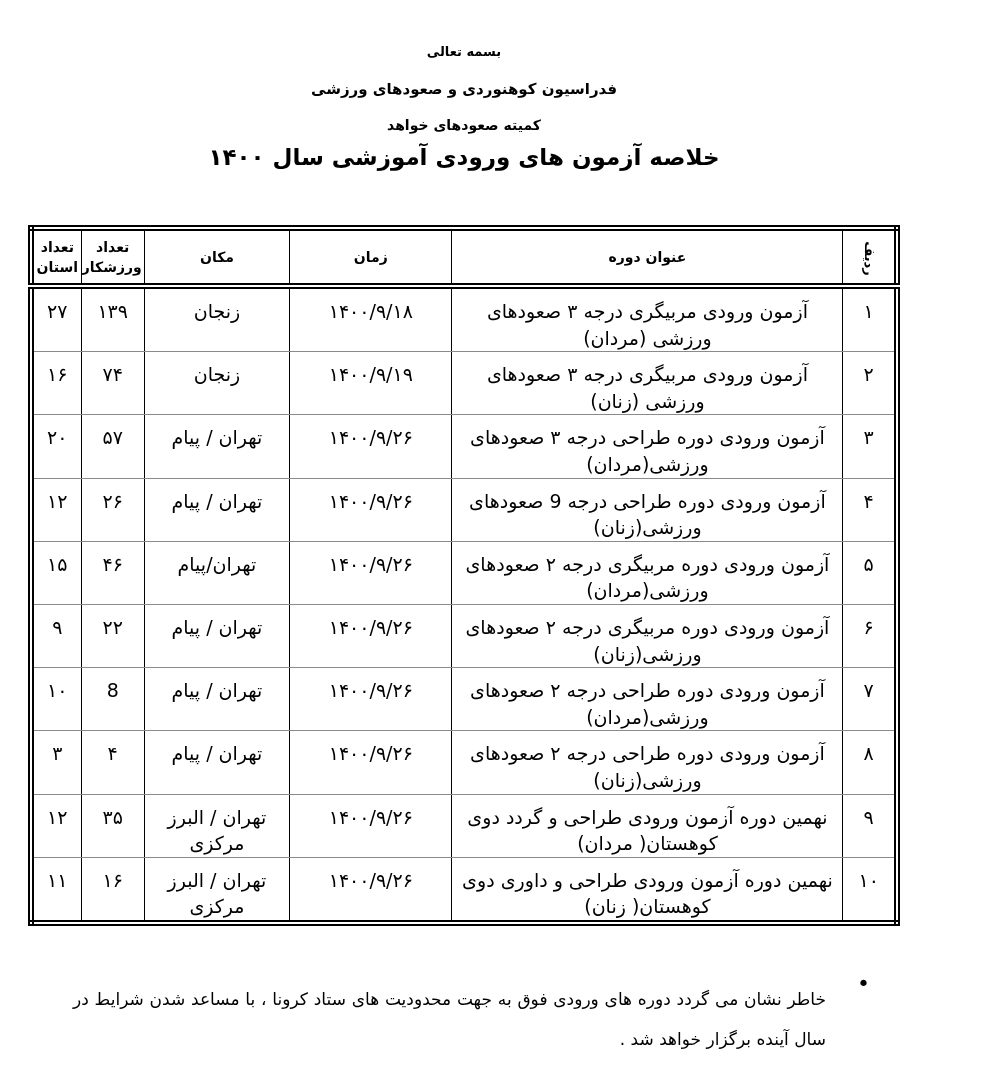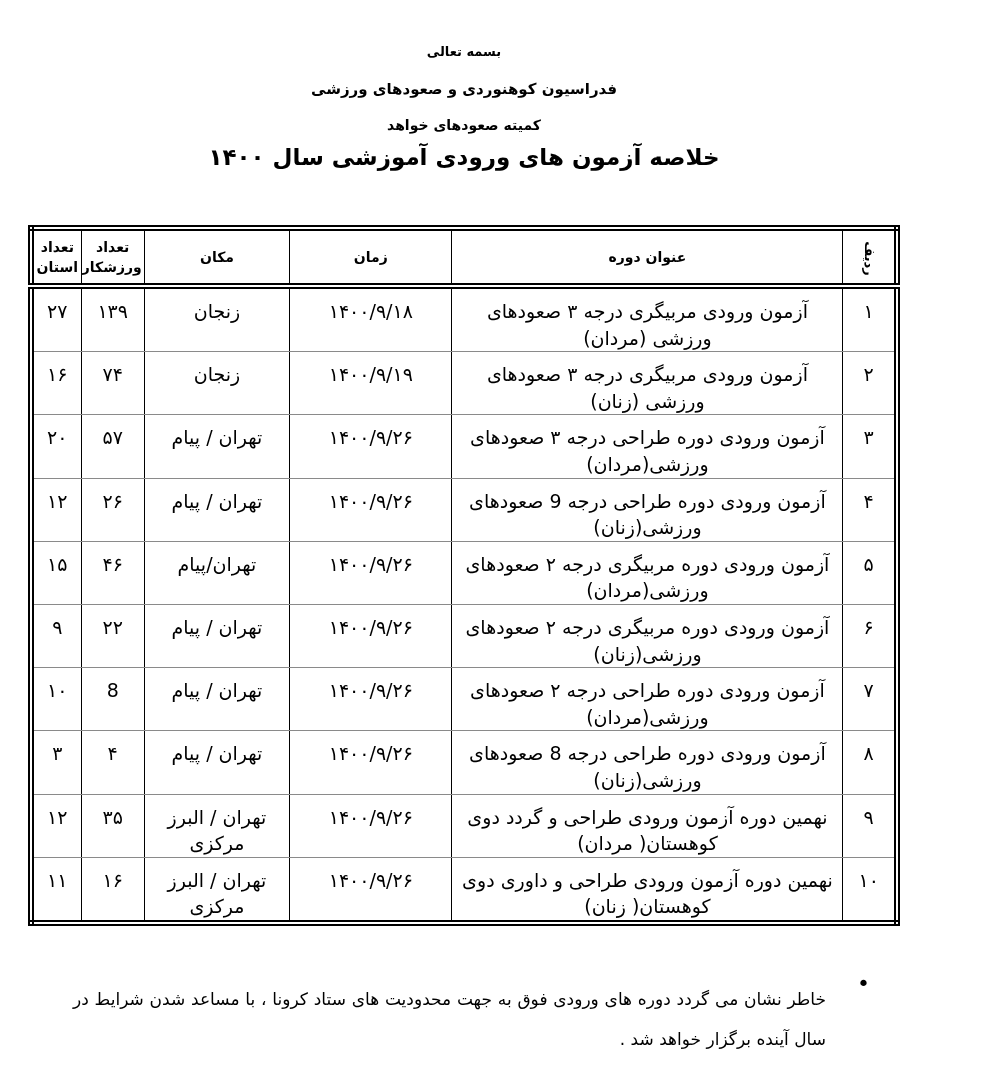--- a/index.html
+++ b/index.html
@@ -166,21 +166,21 @@
       <tr>
         <td>۷</td>
         <td>آزمون ورودی دوره طراحی  درجه ۲ صعودهای ورزشی(مردان)</td>
         <td>۱۴۰۰/۹/۲۶</td>
         <td>تهران / پیام</td>
         <td>8</td>
         <td>۱۰</td>
       </tr>
       <tr>
         <td>۸</td>
-        <td>آزمون ورودی دوره طراحی  درجه 8 صعودهای ورزشی(زنان)</td>
+        <td>آزمون ورودی دوره طراحی  درجه ۲ صعودهای ورزشی(زنان)</td>
         <td>۱۴۰۰/۹/۲۶</td>
         <td>تهران / پیام</td>
         <td>۴</td>
         <td>۳</td>
       </tr>
       <tr>
         <td>۹</td>
         <td>نهمین دوره آزمون ورودی طراحی و گردد دوی کوهستان( مردان)</td>
         <td>۱۴۰۰/۹/۲۶</td>
         <td>تهران / البرز مرکزی</td>

